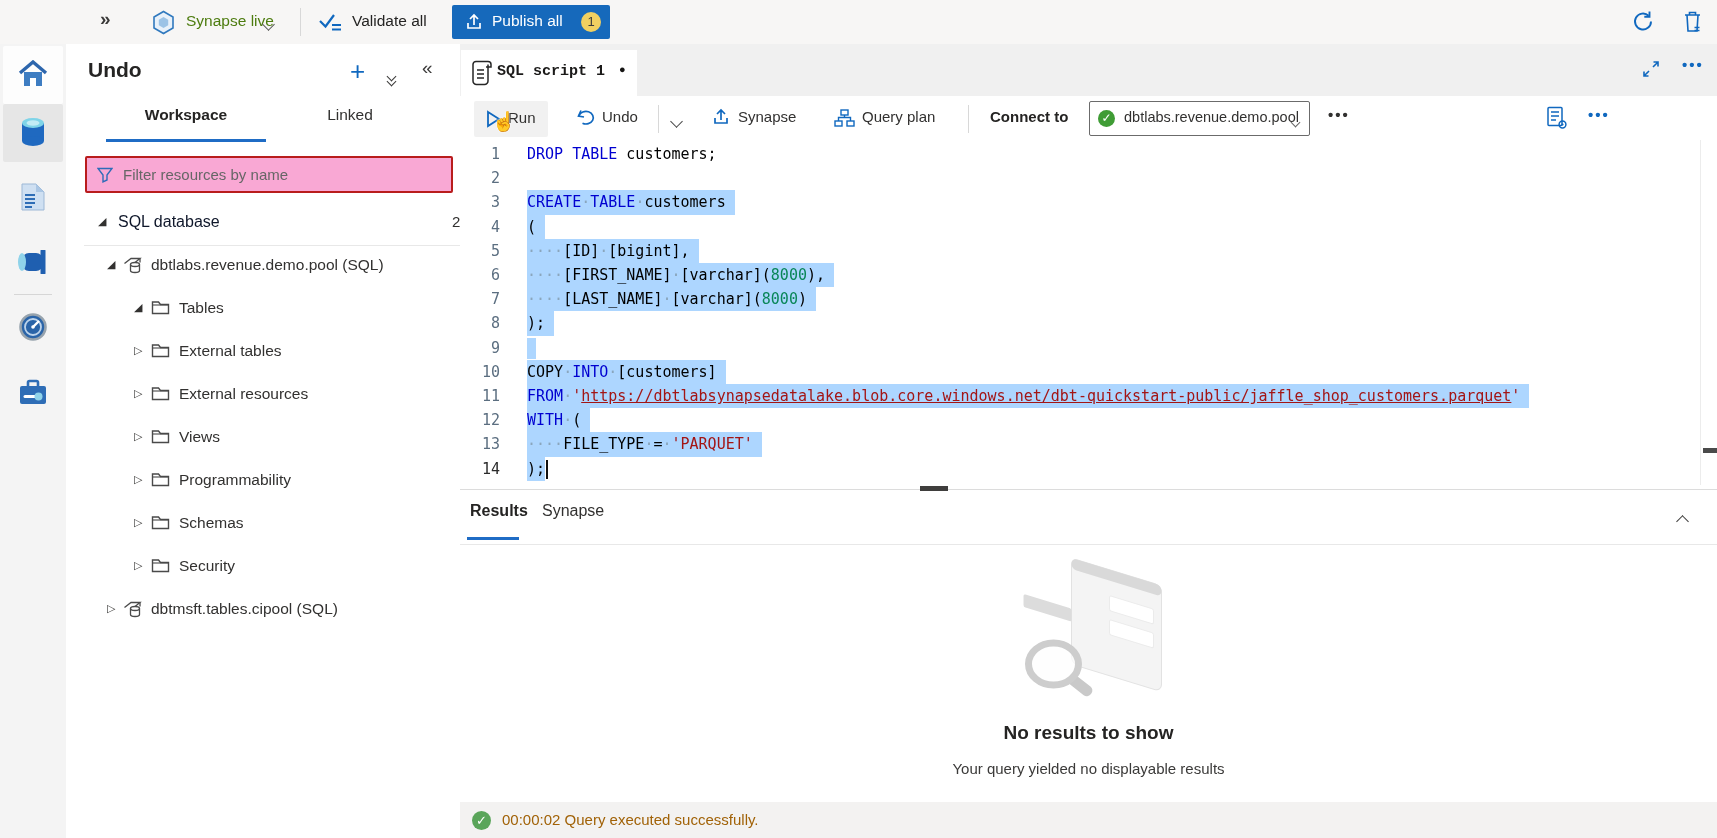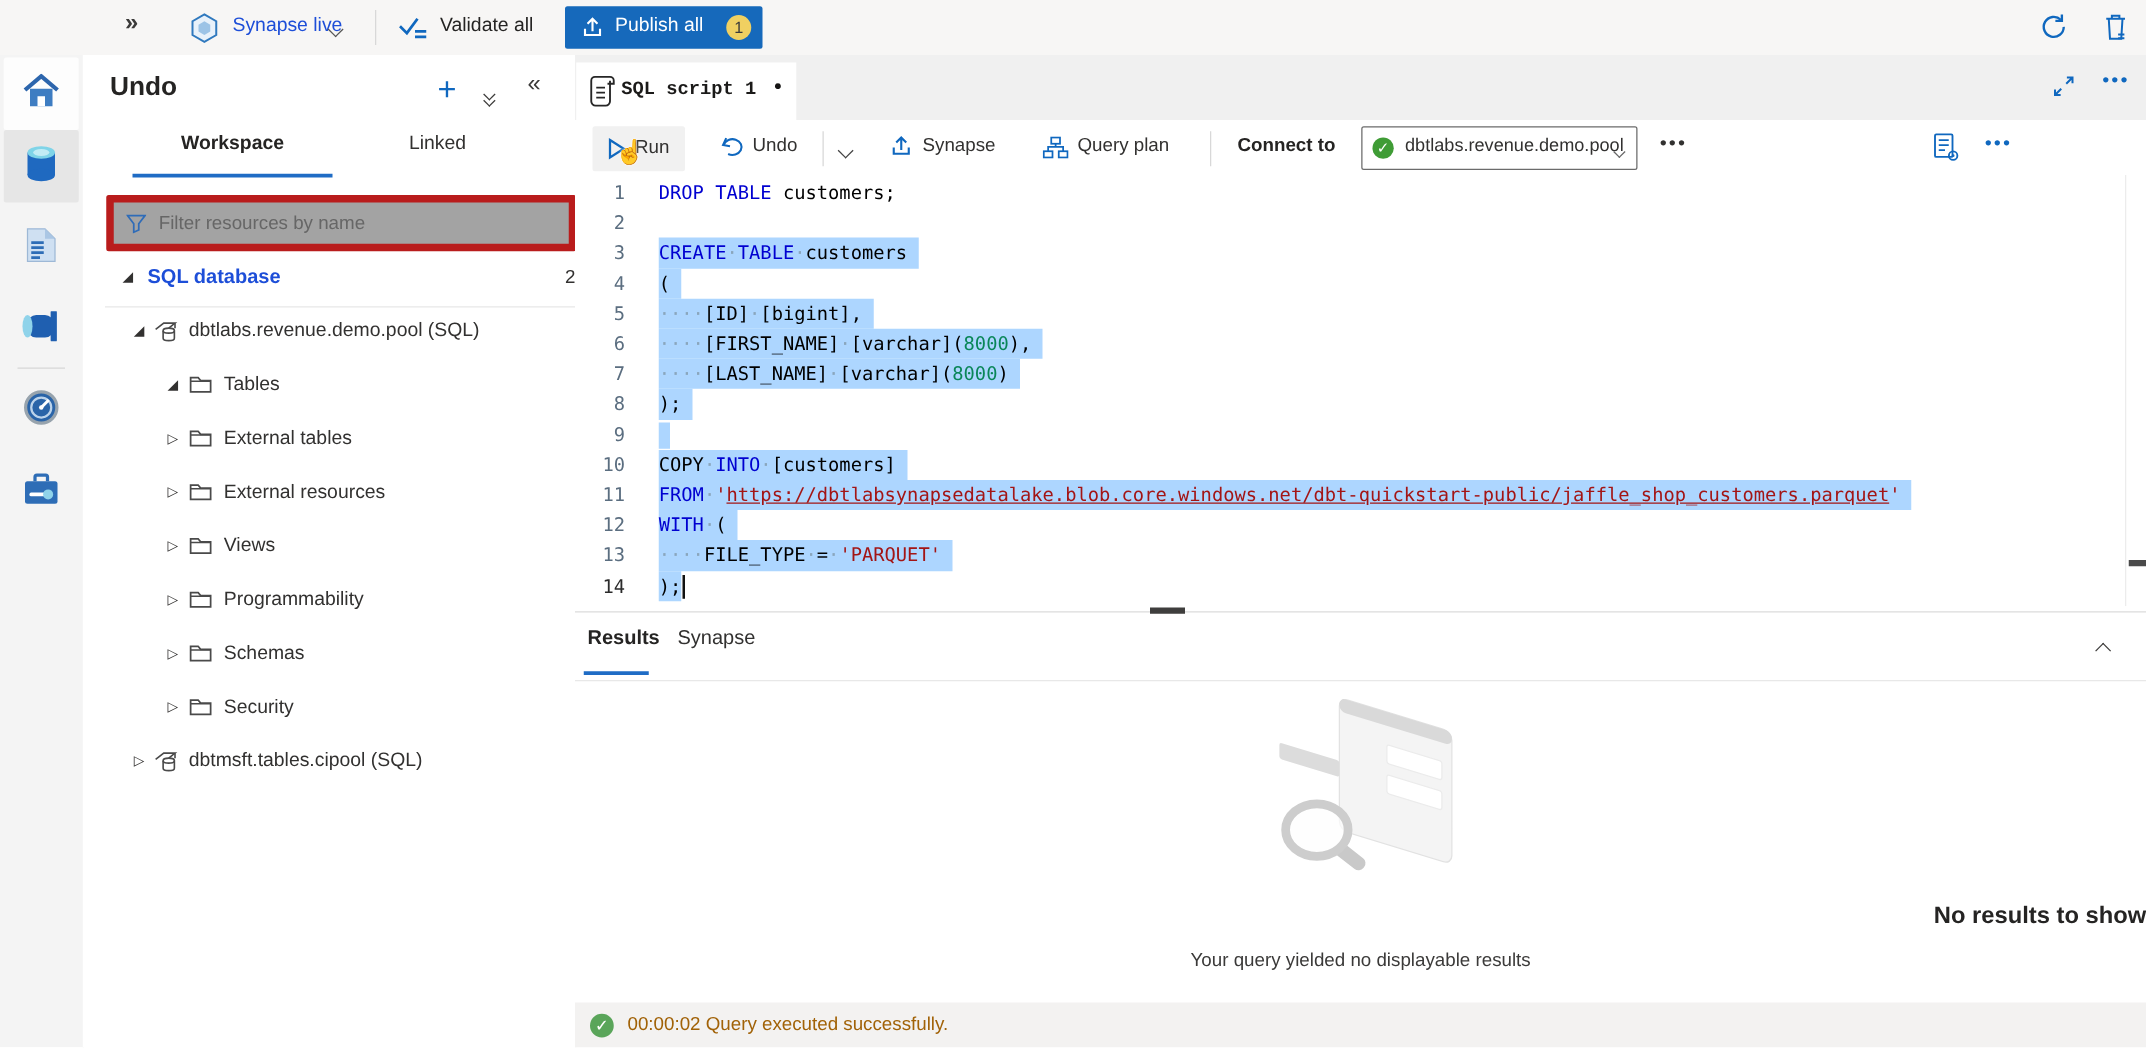--- a/index.html
+++ b/index.html
@@ -4,21 +4,21 @@
 <style>
   html,body{margin:0;padding:0;background:#fff;}
   .app{position:relative;width:1717px;height:838px;overflow:hidden;background:#fff;
        font-family:"Liberation Sans",sans-serif;color:#323130;font-size:15px;}
   .abs{position:absolute;}
 
   
   .topbar{left:0;top:0;width:1717px;height:44px;background:#f7f6f5;}
   .tb-collapse{left:100px;top:8px;font-size:19px;font-weight:bold;color:#3b3a39;}
   .tb-hex{left:152px;top:10px;}
-  .tb-mode{left:186px;top:12px;font-size:15.5px;color:#1d4ed8;}
+  .tb-mode{left:186px;top:12px;font-size:15.5px;color:#4d7c0f;}
   .tb-chev{left:264px;top:15px;color:#555;}
   .tb-div{left:300px;top:8px;width:1px;height:28px;background:#d8d8d8;}
   .tb-validate-ic{left:318px;top:12px;}
   .tb-validate{left:352px;top:12px;font-size:15.5px;color:#252423;}
   .tb-publish{left:452px;top:5px;width:158px;height:34px;background:#1669bb;border-radius:2px;color:#fff;}
   .tb-publish .ic{position:absolute;left:13px;top:8px;}
   .tb-publish .lb{position:absolute;left:40px;top:7px;font-size:15.5px;color:#fff;}
   .tb-badge{position:absolute;right:9px;top:7px;width:20px;height:20px;border-radius:50%;
             background:#f0d061;color:#3b3b3b;font-size:13px;line-height:20px;text-align:center;}
   .tb-refresh{left:1632px;top:10px;}
@@ -34,32 +34,32 @@
 
   
   .sidebar{left:66px;top:44px;width:394px;height:794px;background:#fff;border-right:1px solid #e0e0e0;}
   .sb-title{position:absolute;left:22px;top:14px;font-size:21px;font-weight:bold;color:#252423;}
   .sb-plus{position:absolute;left:284px;top:12px;font-size:26px;font-weight:300;color:#1068bf;}
   .sb-dchev{position:absolute;left:322px;top:22px;color:#3b3a39;}
   .sb-left{position:absolute;left:356px;top:13px;font-size:19px;color:#3b3a39;}
   .sb-tab{position:absolute;top:62px;width:160px;text-align:center;font-size:15.5px;color:#323130;}
   .sb-tab.active{font-weight:bold;color:#252423;}
   .sb-underline{position:absolute;left:40px;top:95px;width:160px;height:3px;background:#1f6cc5;}
-  .sb-filter{position:absolute;left:19px;top:112px;width:364px;height:33px;border:6px solid #b91c1c;
-             border-radius:2px;background:#a3a3a3;}
+  .sb-filter{position:absolute;left:19px;top:112px;width:364px;height:33px;border:2px solid #b91c1c;
+             border-radius:2px;background:#f9a8d4;}
   .sb-filter svg{position:absolute;left:10px;top:9px;}
   .sb-filter input{position:absolute;left:34px;top:0;width:322px;height:31px;border:0;outline:0;
                    font-family:"Liberation Sans",sans-serif;font-size:15px;color:#323130;background:transparent;}
   .sb-filter input::placeholder{color:#666;}
   .tree{position:absolute;left:0;top:158px;width:394px;height:560px;}
   .trow{position:absolute;left:0;width:394px;height:43px;}
   .trow .exp{position:absolute;top:13px;font-size:11px;color:#323130;}
   .trow .tic{position:absolute;top:12px;}
   .trow .lbl{position:absolute;top:11px;font-size:15.5px;color:#323130;white-space:nowrap;}
-  .trow.root .lbl{font-size:16px;font-weight:bold;color:#1d4ed8;}
+  .trow.root .lbl{font-size:16px;font-weight:normal;color:#0f172a;}
   .trow.root .cnt{position:absolute;left:368px;top:11px;font-size:15px;color:#323130;}
   .trow.root{border-bottom:1px solid #e8e8e8;width:376px;left:18px;}
   .trow.root .exp{left:14px;} .trow.root .lbl{left:34px;}
   .trow.db .exp{left:41px;} .trow.db .tic{left:57px;} .trow.db .lbl{left:85px;}
   .trow.folder .exp{left:68px;} .trow.folder .tic{left:85px;} .trow.folder .lbl{left:113px;}
 
   
   .main{left:460px;top:44px;width:1257px;height:794px;background:#fff;}
   .tabstrip{position:absolute;left:0;top:0;width:1257px;height:52px;background:#f0f0f0;}
   .doc-tab{position:absolute;left:1px;top:6px;width:176px;height:46px;background:#fff;}
@@ -108,21 +108,21 @@
 
   
   .results{position:absolute;left:0;top:445px;width:1257px;height:349px;background:#fff;border-top:1px solid #dcdcdc;}
   .sash-handle{position:absolute;left:460px;top:-4px;width:28px;height:5px;background:#3f3e3d;}
   .r-tab{position:absolute;top:12px;font-size:16px;color:#323130;}
   .r-tab.active{font-weight:bold;color:#252423;}
   .r-underline{position:absolute;left:7px;top:47px;width:52px;height:3px;background:#1f6cc5;}
   .r-border{position:absolute;left:0;top:54px;width:1257px;height:1px;background:#e8e8e8;}
   .r-chevup{position:absolute;left:1218px;top:22px;color:#3b3a39;}
   .empty-ill{position:absolute;left:50%;top:62px;transform:translateX(-50%);}
-  .empty-title{position:absolute;left:0;top:232px;width:1257px;text-align:right;font-size:19px;
+  .empty-title{position:absolute;left:0;top:232px;width:1257px;text-align:center;font-size:19px;
                font-weight:bold;color:#252423;}
   .empty-sub{position:absolute;left:0;top:270px;width:1257px;text-align:center;font-size:15px;color:#3b3a39;}
   .statusbar{position:absolute;left:0;top:312px;width:1257px;height:37px;background:#f3f2f1;}
   .st-ok{position:absolute;left:12px;top:9px;width:19px;height:19px;border-radius:50%;background:#5aa55a;
          color:#fff;font-size:13px;line-height:19px;text-align:center;}
   .st-txt{position:absolute;left:42px;top:9px;font-size:15px;color:#a16207;}
 
   
   .cv{display:inline-block;width:8px;height:8px;border-right:1.6px solid currentColor;
       border-bottom:1.6px solid currentColor;}

